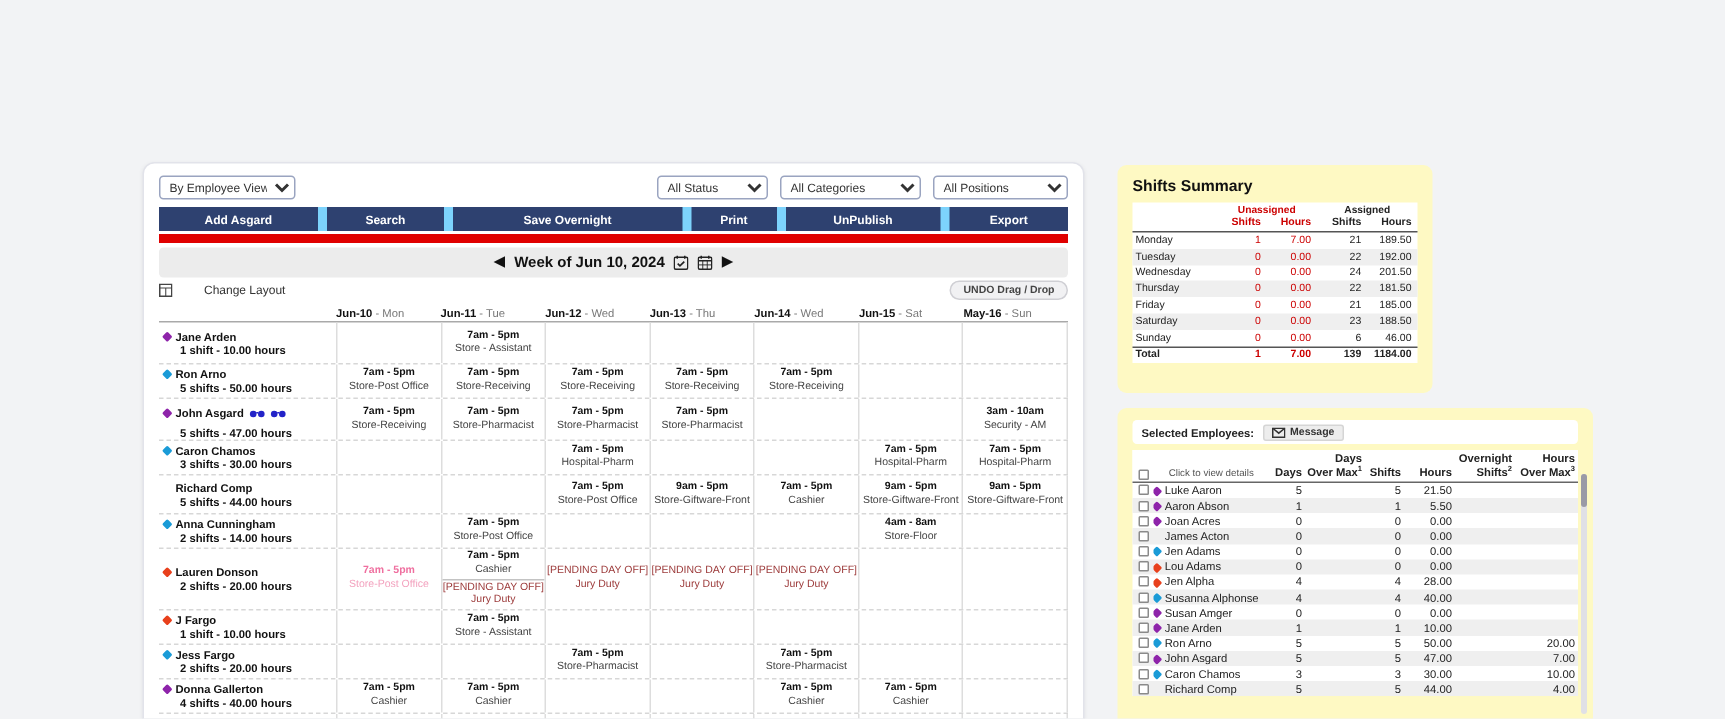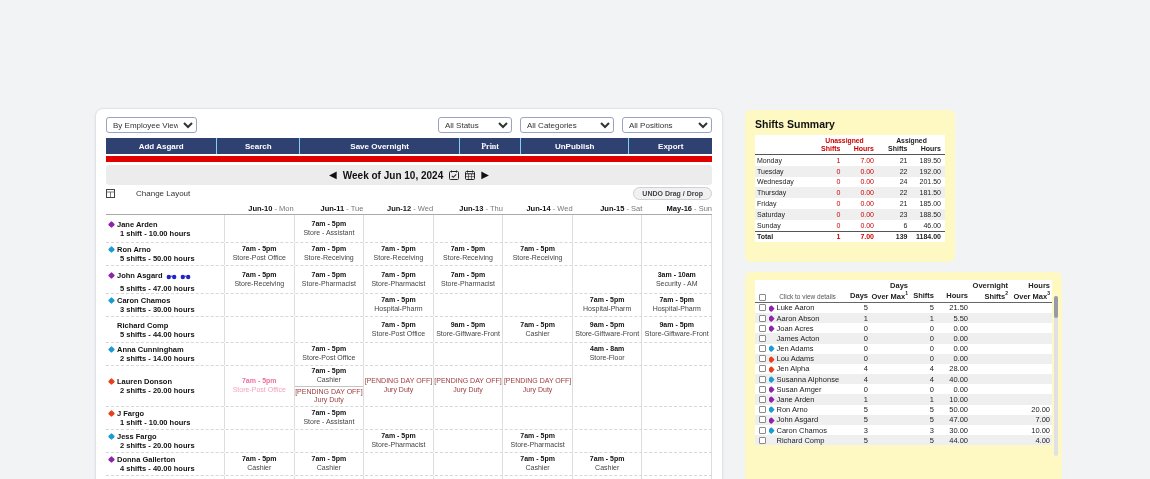--- a/index.html
+++ b/index.html
@@ -15,41 +15,41 @@
   .toolbar-row select { font-family:inherit; font-size:8px; height:16px; border:1px solid #9aa4c0;
     border-radius:3px; background:#fff; color:#333; padding:0 2px; }
   .sel-view { width:91px; }
   .sel-status { width:74px; margin-left:auto; }
   .sel-cat { width:94px; margin-left:8px; }
   .sel-pos { width:90px; margin-left:8px; }
 
   .btn-bar { display:flex; height:16px; background:#2e4170; }
   .nav-btn { color:#fff; font-size:8px; font-weight:bold; display:flex; align-items:center;
     justify-content:center; cursor:pointer; }
-  .nav-btn + .nav-btn { border-left:1px solid #7dd3fc; }
+  .nav-btn + .nav-btn { border-left:6px solid #7dd3fc; }
 
   .red-bar { height:6px; background:#e00000; margin-top:2px; }
 
   .week-bar { margin-top:3px; height:20px; background:#ececec; border-radius:3px;
     display:flex; align-items:center; justify-content:center; gap:6px; }
   .week-arrow { font-size:10px; color:#111; cursor:pointer; line-height:1; }
   .week-label { font-size:10px; font-weight:bold; color:#111; }
   .cal-icon { width:10px; height:10px; cursor:pointer; }
 
   .layout-bar { height:17px; display:flex; align-items:center; justify-content:space-between; }
   .change-layout { display:flex; align-items:center; gap:21px; font-size:8px; color:#333; cursor:pointer; }
   .undo-btn { font-size:7px; font-weight:bold; color:#444; background:#f1f1f3; border:1px solid #cfcfd4;
     border-radius:8px; padding:2px 8px; cursor:pointer; }
 
   
   .grid { width:100%; }
   .g-header { display:flex; border-bottom:1px solid #a9a9a9; height:13px; align-items:center; }
   .g-header .name-col { }
   .name-col { width:118px; flex:none; }
-  .day-col { flex:1; text-align:right; font-size:7.5px; }
+  .day-col { flex:1; text-align:left; font-size:7.5px; }
   .day-col b { color:#111; }
   .day-col .dow { color:#777; }
   .g-row { display:flex; border-bottom:1px dashed #d7d7d7; }
   .g-row .name-col { display:flex; flex-direction:column; justify-content:center; padding-left:3px; }
   .emp-line { display:flex; align-items:center; gap:3px; }
   .pin { width:5px; height:5px; transform:rotate(45deg); border-radius:1px; flex:none; }
   .emp-name { font-size:7.5px; font-weight:bold; color:#111; white-space:nowrap; }
   .emp-summary { font-size:7.5px; font-weight:bold; color:#111; margin-left:11px; white-space:nowrap; }
   .g-cell { flex:1; border-left:1px solid #ddd; display:flex; flex-direction:column; justify-content:center; }
   .g-cell:last-child { border-right:1px solid #ddd; }
@@ -117,21 +117,21 @@
     <select class="sel-view"><option>By Employee View</option></select>
     <select class="sel-status"><option>All Status</option></select>
     <select class="sel-cat"><option>All Categories</option></select>
     <select class="sel-pos"><option>All Positions</option></select>
   </div>
 
   <div class="btn-bar" id="btnBar">
       <div class="nav-btn" style="flex-grow: 111; flex-basis: 0px;">Add Asgard</div>
       <div class="nav-btn" style="flex-grow: 82; flex-basis: 0px;">Search</div>
       <div class="nav-btn" style="flex-grow: 160; flex-basis: 0px;">Save Overnight</div>
-      <div class="nav-btn" style="flex-grow: 60; flex-basis: 0px; font-family: Liberation Serif, serif;">Print</div>
+      <div class="nav-btn" style="flex-grow: 60; flex-basis: 0px;">Print</div>
       <div class="nav-btn" style="flex-grow: 108; flex-basis: 0px;">UnPublish</div>
       <div class="nav-btn" style="flex-grow: 83; flex-basis: 0px;">Export</div>
     </div>
   <div class="red-bar"></div>
 
   <div class="week-bar">
     <span class="week-arrow">◀</span>
     <span class="week-label">Week of Jun 10, 2024</span>
     <svg class="cal-icon" viewBox="0 0 10 10">
       <rect x="0.5" y="1.5" width="9" height="8" rx="1" fill="none" stroke="#222"></rect>
@@ -598,20 +598,30 @@
         <div class="c0">Total</div>
         <div class="sum-col red-val">1</div>
         <div class="sum-col red-val">7.00</div>
         <div class="sum-col">139</div>
         <div class="sum-col">1184.00</div>
       </div>
   </div>
 </div>
 
 <div class="panel employees-panel">
+  <div class="sel-bar">
+    <span class="sel-label">Selected Employees:</span>
+    <span class="msg-btn">
+      <svg width="9" height="7" viewBox="0 0 9 7">
+        <rect x="0.5" y="0.5" width="8" height="6" fill="none" stroke="#333"></rect>
+        <path d="M0.5 0.5 L4.5 3.8 L8.5 0.5" fill="none" stroke="#333"></path>
+      </svg>
+      <span>Message</span>
+    </span>
+  </div>
   <div class="emp-table-wrap">
     <div class="emp-head" id="empHead">
         <div class="col-cb">
           <div class="cbx"></div>
         </div>
         <div class="eh-cell eh-name" style="flex: 1 1 0%;">Click to view details</div>
         <div class="eh-cell num w-days">
           <span class="l1">&nbsp;</span>
           <span class="l1">Days</span>
         </div>

